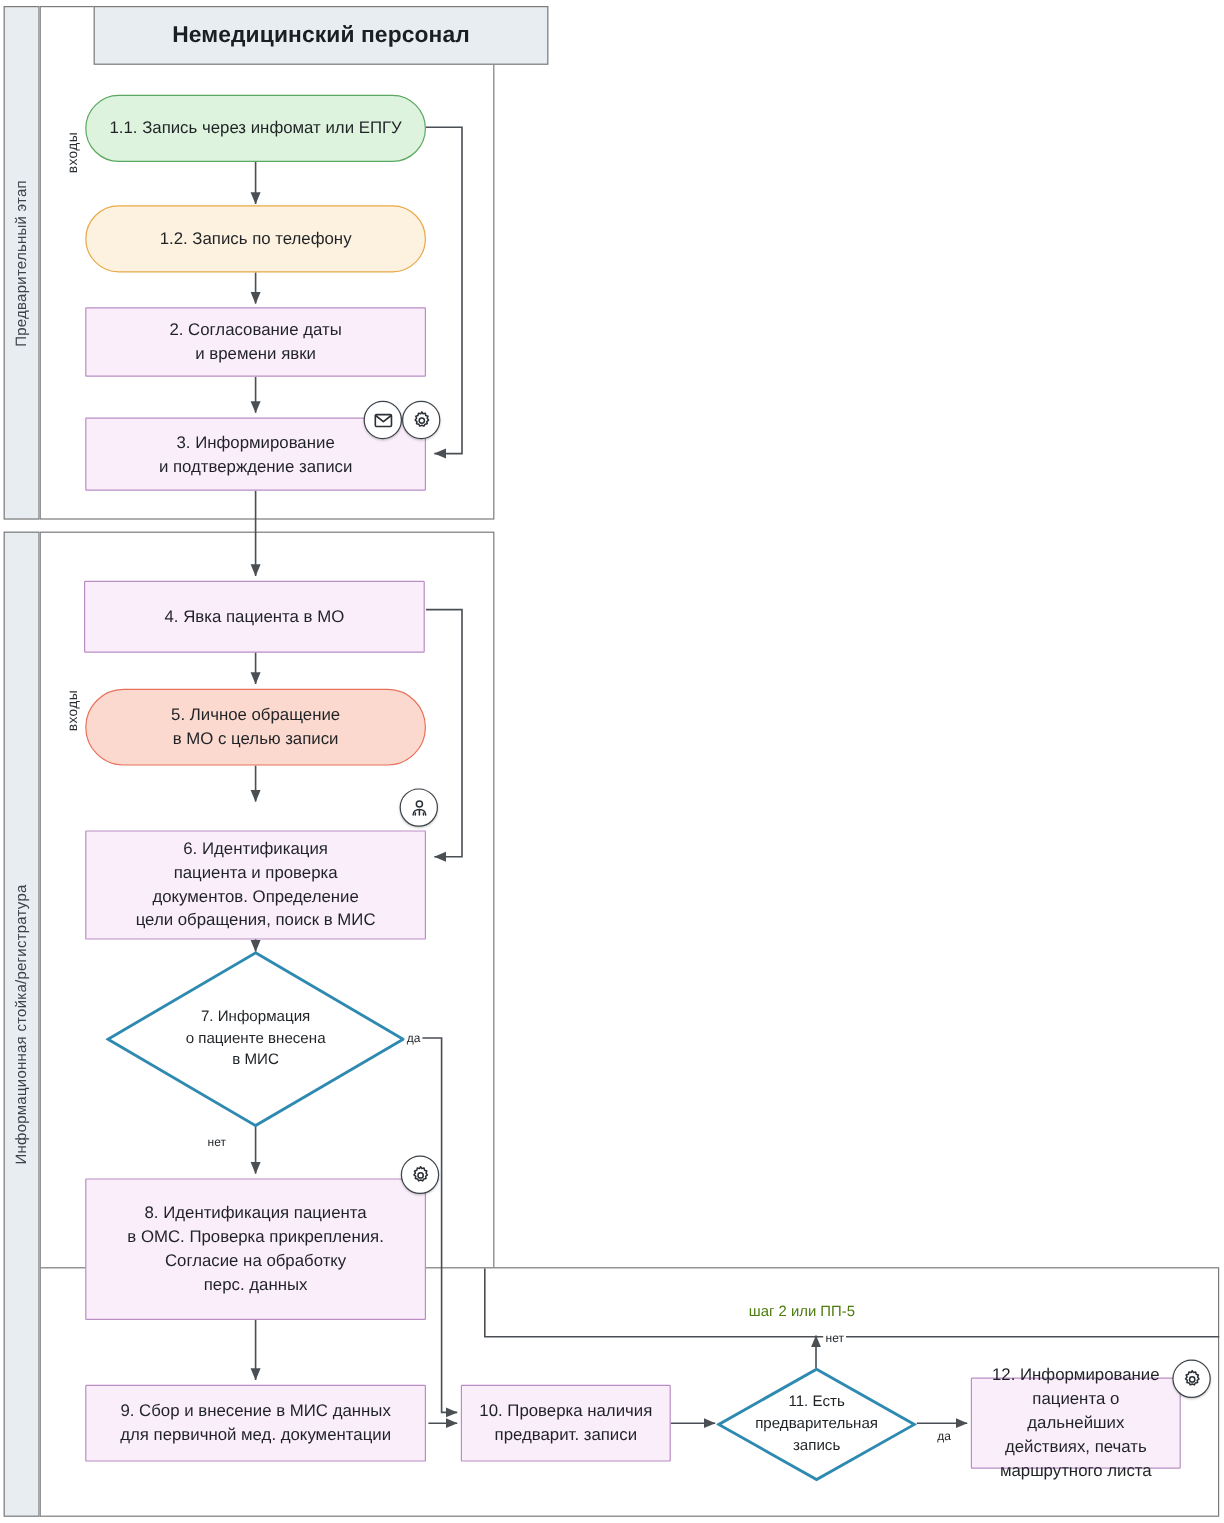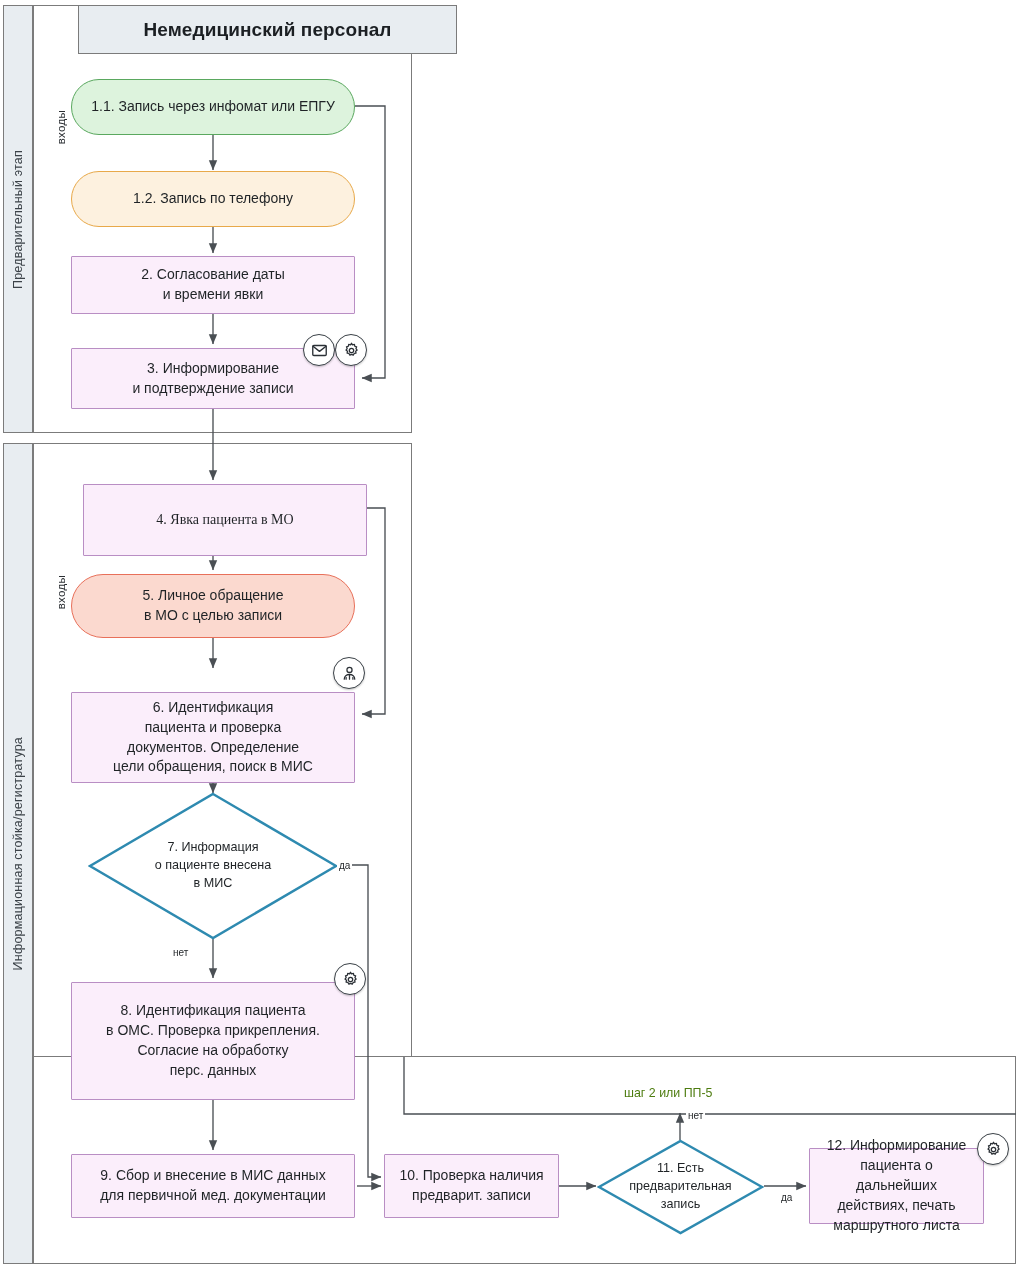--- a/index.html
+++ b/index.html
@@ -226,21 +226,21 @@
   <div class="node pill-green" style="left:71px; top:79px; width:284px; height:56px;">1.1. Запись через инфомат или ЕПГУ</div>
 
   <div class="node pill-orange" style="left:71px; top:171px; width:284px; height:56px;">1.2. Запись по телефону</div>
 
   <div class="node rect" style="left:71px; top:256px; width:284px; height:58px;">2. Согласование даты
 и времени явки</div>
 
   <div class="node rect" style="left:71px; top:348px; width:284px; height:61px;">3. Информирование
 и подтверждение записи</div>
 
-  <div class="node rect" style="left:83px; top:484px; width:284px; height:72px;font-family:Liberation Serif, serif;">4. Явка пациента в МО</div>
+  <div class="node rect" style="left:70px; top:484px; width:284px; height:60px;">4. Явка пациента в МО</div>
 
   <div class="node pill-red" style="left:71px; top:574px; width:284px; height:64px;">5. Личное обращение
 в МО с целью записи</div>
 
   <div class="node rect" style="left:71px; top:692px; width:284px; height:91px;">6. Идентификация
 пациента и проверка
 документов. Определение
 цели обращения, поиск в МИС</div>
 
   <div class="node rect" style="left:71px; top:982px; width:284px; height:118px;">8. Идентификация пациента

